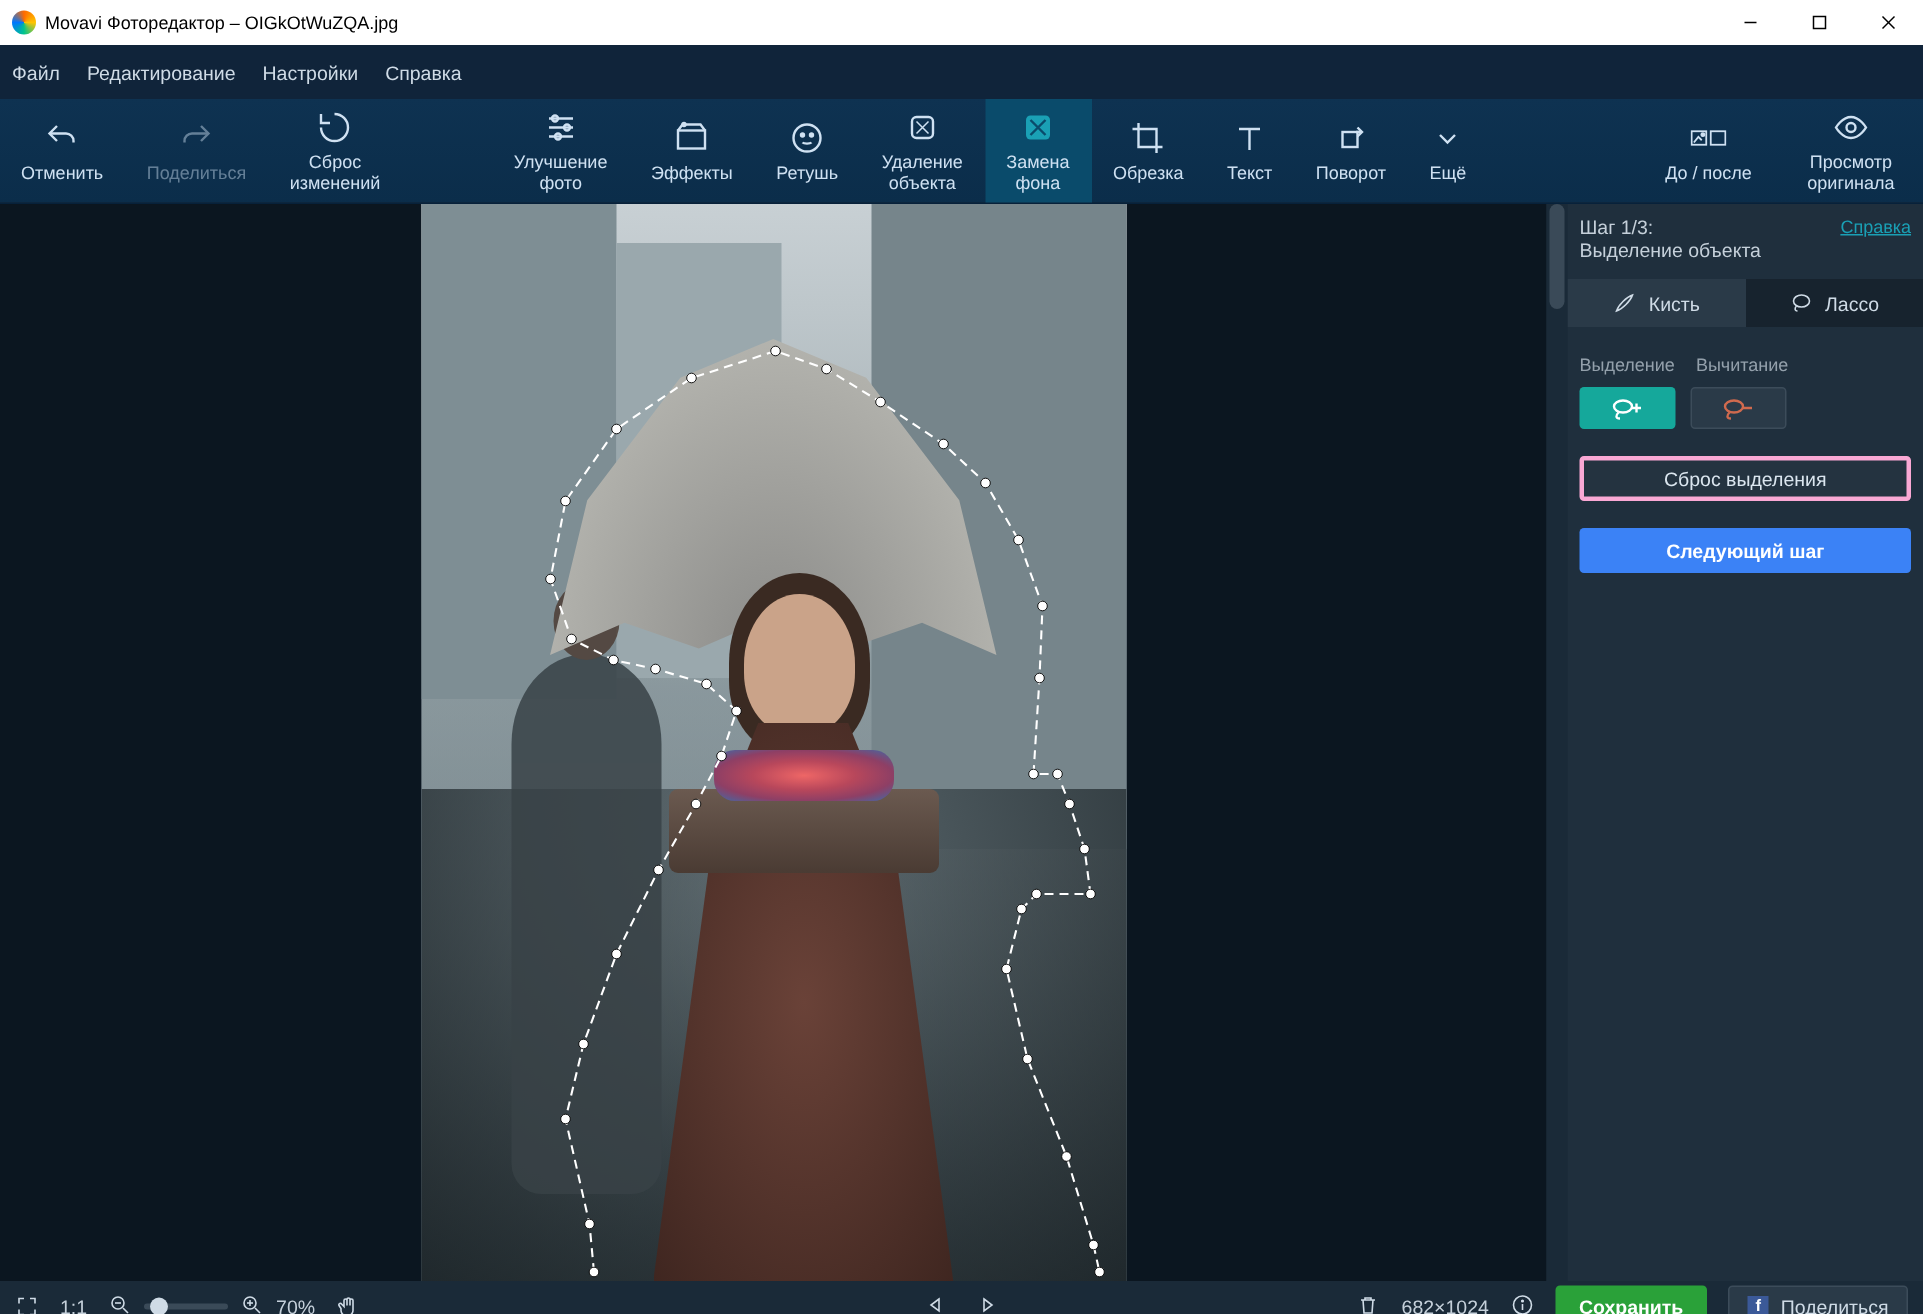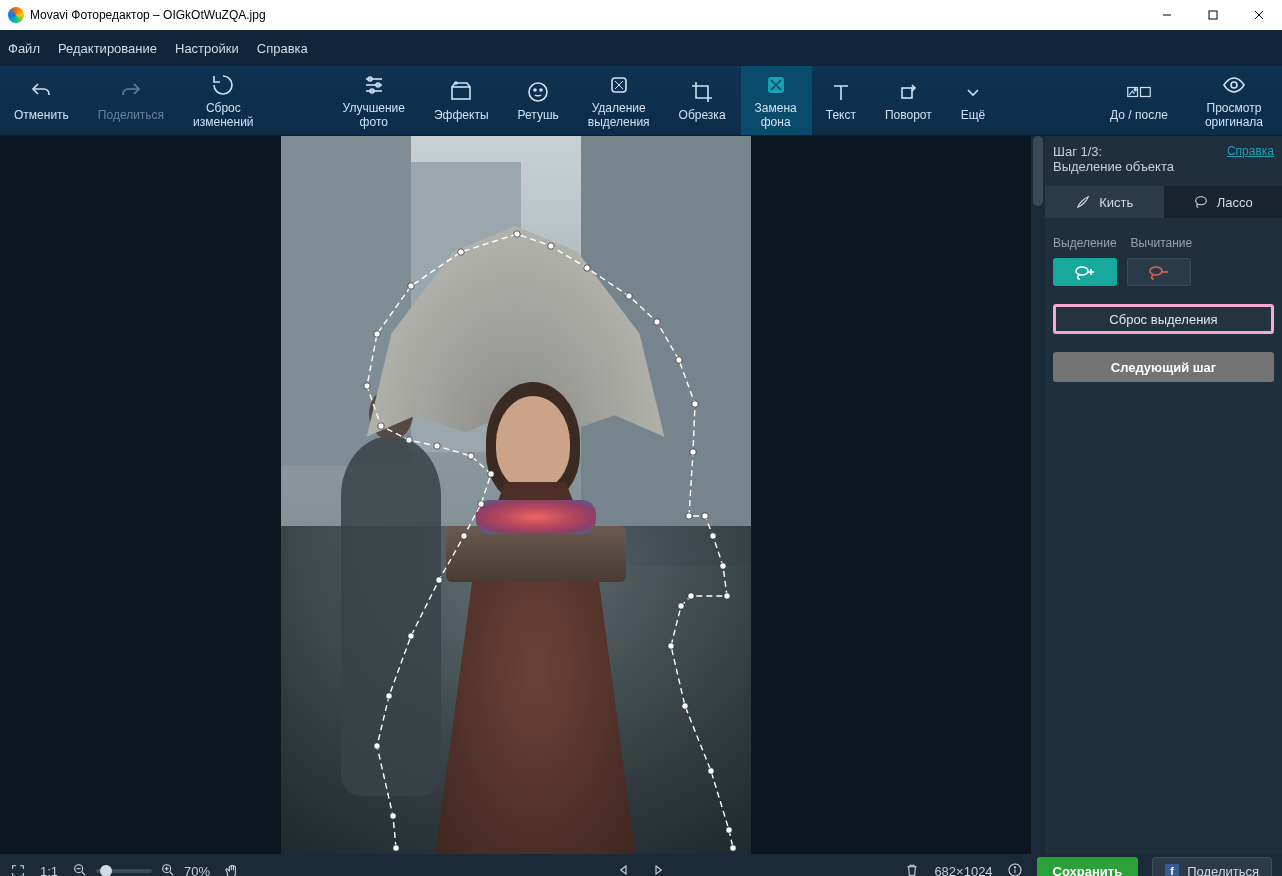--- a/index.html
+++ b/index.html
@@ -51,21 +51,21 @@
 .tabs { display:flex; margin: 4px -8px 10px; }
 .tab { flex:1; height:32px; display:flex; align-items:center; justify-content:center; gap:8px; background:#17232e; color:#cfdbe6; }
 .tab.active { background:#2a3a48; }
 .tab svg { width:16px; height:16px; stroke:#cfdbe6; fill:none; stroke-width:1.6; }
 .labelrow { display:flex; gap:14px; font-size:12px; opacity:0.7; margin:8px 0 8px; }
 .btnrow { display:flex; gap:10px; margin-bottom:18px; }
 .selbtn { flex:0 0 64px; height:28px; display:flex; align-items:center; justify-content:center; border-radius:3px; }
 .selbtn.add { background:#15a89b; color:#fff; }
 .selbtn.sub { background:#2a3a48; color:#d06a4e; border:1px solid #3c4c5a; }
 .widebtn { height:30px; border:3px solid #f9a8d4; background:#243340; color:#dbe6ef; border-radius:3px; display:flex; align-items:center; justify-content:center; font-size:13px; cursor:pointer; margin-bottom:18px; }
-.primary { border:none; background:#737373; color:#fff; font-weight:600; }
+.primary { border:none; background:#3b82f6; color:#fff; font-weight:600; }
 .statusbar { height: 34px; background: #1a2a38; display:flex; align-items:center; padding: 0 10px; gap:14px; font-size:13px; }
 .statusbar .grp { display:flex; align-items:center; gap:8px; }
 .statusbar svg { width:16px; height:16px; stroke:#cfdbe6; fill:none; stroke-width:1.6; }
 .zoomtrack { width:56px; height:4px; background:#3a4a58; border-radius:2px; position:relative; }
 .zoomtrack .zthumb { position:absolute; left:4px; top:-4px; width:12px; height:12px; border-radius:50%; background:#cfdbe6; }
 .statusbar .spacer { flex:1; }
 .statusbar .centernav { position:absolute; left:50%; transform:translateX(-50%); display:flex; gap:18px; }
 .savebtn { background:#2aa139; color:#fff; height:28px; padding:12px 16px; border-radius:3px; display:flex; align-items:center; font-weight:600; }
 .sharebtn { background:#2a3a48; color:#cfdbe6; height:28px; padding:0 12px; border-radius:3px; border:1px solid #3c4c5a; display:flex; align-items:center; gap:8px; }
 .sharebtn .fb { width:14px; height:14px; background:#3b5998; color:#fff; font-weight:bold; font-size:11px; display:flex; align-items:center; justify-content:center; }
@@ -168,40 +168,40 @@
     <span>Ретушь</span>
   </div>
   <div class="tool">
     <div class="ticon">
         <svg viewBox="0 0 24 24">
           <rect x="5" y="5" width="14" height="14" rx="3"></rect>
           <path d="M8 8l8 8M16 8l-8 8" stroke-width="1"></path>
         </svg>
       </div>
     <span style="white-space:pre-line">Удаление
-выделения</span>
+объекта</span>
+  </div>
+  <div class="tool active">
+    <div class="ticon">
+        <svg viewBox="0 0 24 24">
+          <rect x="4" y="4" width="16" height="16" rx="3" fill="#1aa0b5" stroke="none"></rect>
+          <path d="M7 7l10 10M17 7L7 17" stroke="#0a4b6b"></path>
+        </svg>
+      </div>
+    <span style="white-space:pre-line">Замена
+фона</span>
   </div>
   <div class="tool">
     <div class="ticon">
         <svg viewBox="0 0 24 24">
           <path d="M6 2v16h16"></path>
           <path d="M2 6h16v16"></path>
         </svg>
       </div>
     <span>Обрезка</span>
-  </div>
-  <div class="tool active">
-    <div class="ticon">
-        <svg viewBox="0 0 24 24">
-          <rect x="4" y="4" width="16" height="16" rx="3" fill="#1aa0b5" stroke="none"></rect>
-          <path d="M7 7l10 10M17 7L7 17" stroke="#0a4b6b"></path>
-        </svg>
-      </div>
-    <span style="white-space:pre-line">Замена
-фона</span>
   </div>
   <div class="tool">
     <div class="ticon">
         <svg viewBox="0 0 24 24">
           <path d="M5 6h14M12 6v14"></path>
         </svg>
       </div>
     <span>Текст</span>
   </div>
   <div class="tool">

